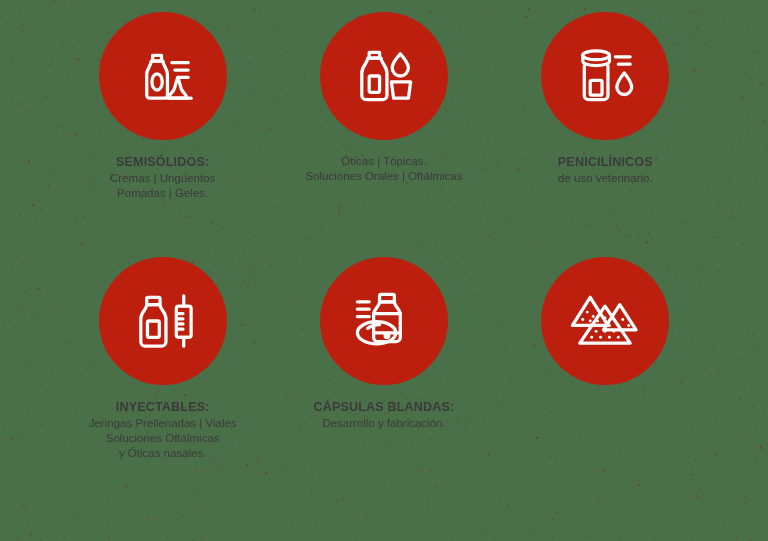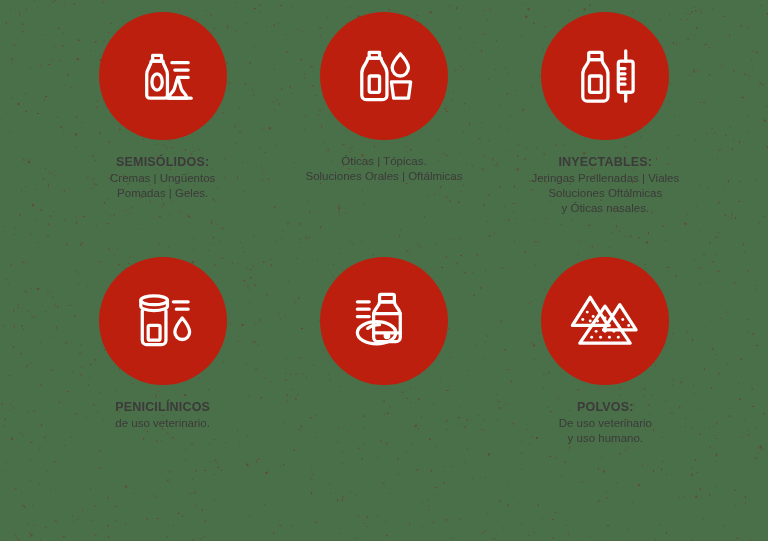--- a/index.html
+++ b/index.html
@@ -1527,65 +1527,69 @@
       </div>
       <div class="caption">
         <span class="cap-line">Óticas | Tópicas.</span>
         <span class="cap-line">Soluciones Orales | Oftálmicas</span>
       </div>
     </div>
 
     <div class="cell">
       <div class="badge">
         <svg viewBox="0 0 100 100" fill="none" stroke="#ffffff" stroke-width="4.4" stroke-linecap="round" stroke-linejoin="round">
+          <ellipse cx="38" cy="22" rx="18" ry="6"></ellipse>
+          <path d="M20 22v8c0 3 8 6 18 6s18-3 18-6v-8"></path>
+          <path d="M22 36v40a6 6 0 0 0 6 6h20a6 6 0 0 0 6-6V36"></path>
+          <rect x="30" y="56" width="16" height="20" rx="2"></rect>
+          <path d="M64 24h20M68 34h16"></path>
+          <path d="M76 46c0 0 10 12 10 19a10 10 0 0 1-20 0c0-7 10-19 10-19z"></path>
+        </svg>
+      </div>
+      <div class="caption">
+        <span class="cap-title">PENICILÍNICOS</span>
+        <span class="cap-line">de uso veterinario.</span>
+      </div>
+    </div>
+
+    <div class="cell">
+      <div class="badge">
+        <svg viewBox="0 0 100 100" fill="none" stroke="#ffffff" stroke-width="4.4" stroke-linecap="round" stroke-linejoin="round">
           <rect x="28" y="18" width="18" height="10" rx="2"></rect>
           <path d="M28 28h18c0 7 8 9 8 19v31a6 6 0 0 1-6 6H26a6 6 0 0 1-6-6V47c0-10 8-12 8-19z"></path>
           <rect x="29" y="50" width="16" height="22" rx="2"></rect>
           <path d="M78 16v14"></path>
           <rect x="68" y="30" width="20" height="42" rx="3"></rect>
           <path d="M70 40h7M70 47h7M70 54h7M70 61h7"></path>
           <path d="M72 72h12M78 72v12"></path>
         </svg>
       </div>
       <div class="caption">
         <span class="cap-title">INYECTABLES:</span>
         <span class="cap-line">Jeringas Prellenadas | Viales</span>
         <span class="cap-line">Soluciones Oftálmicas</span>
         <span class="cap-line">y Óticas nasales.</span>
       </div>
     </div>
 
     <div class="cell">
       <div class="badge">
         <svg viewBox="0 0 100 100" fill="none" stroke="#ffffff" stroke-width="4.4" stroke-linecap="round" stroke-linejoin="round">
-          <ellipse cx="38" cy="22" rx="18" ry="6"></ellipse>
-          <path d="M20 22v8c0 3 8 6 18 6s18-3 18-6v-8"></path>
-          <path d="M22 36v40a6 6 0 0 0 6 6h20a6 6 0 0 0 6-6V36"></path>
-          <rect x="30" y="56" width="16" height="20" rx="2"></rect>
-          <path d="M64 24h20M68 34h16"></path>
-          <path d="M76 46c0 0 10 12 10 19a10 10 0 0 1-20 0c0-7 10-19 10-19z"></path>
-        </svg>
-      </div>
-      <div class="caption">
-        <span class="cap-title">PENICILÍNICOS</span>
-        <span class="cap-line">de uso veterinario.</span>
-      </div>
-    </div>
-
-    <div class="cell">
-      <div class="badge">
-        <svg viewBox="0 0 100 100" fill="none" stroke="#ffffff" stroke-width="4.4" stroke-linecap="round" stroke-linejoin="round">
           <path d="M14 24h16M14 34h16M14 44h16"></path>
           <rect x="44" y="14" width="20" height="10" rx="2"></rect>
           <path d="M44 24h20c0 7 8 9 8 18v30a6 6 0 0 1-6 6H42a6 6 0 0 1-6-6V42c0-9 8-11 8-18z"></path>
           <path d="M36 40h36M36 66h36"></path>
           <ellipse cx="40" cy="66" rx="26" ry="15"></ellipse>
           <path d="M28 60c4-3 10-5 16-5"></path>
           <circle cx="54" cy="70" r="2.4"></circle>
         </svg>
+      </div>
+      <div class="caption">
+        <span class="cap-title">CÁPSULAS BLANDAS:</span>
+        <span class="cap-line">Desarrollo y fabricación.</span>
       </div>
     </div>
 
     <div class="cell">
       <div class="badge">
         <svg viewBox="0 0 100 100" fill="none" stroke="#ffffff" stroke-width="4.4" stroke-linecap="round" stroke-linejoin="round">
           <path d="M30 18 L54 56 H6 Z"></path>
           <path d="M70 28 L92 62 H48 Z"></path>
           <path d="M50 30 L84 80 H16 Z"></path>
           <g stroke="none" fill="#ffffff">
@@ -1603,21 +1607,16 @@
               <circle cx="38" cy="64" r="2"></circle>
             <circle cx="50" cy="64" r="2"></circle>
               <circle cx="62" cy="64" r="2"></circle>
             <circle cx="32" cy="72" r="2"></circle>
               <circle cx="44" cy="72" r="2"></circle>
             <circle cx="56" cy="72" r="2"></circle>
               <circle cx="68" cy="72" r="2"></circle>
           </g>
         </svg>
       </div>
-      <div class="caption">
-        <span class="cap-title">POLVOS:</span>
-        <span class="cap-line">De uso veterinario</span>
-        <span class="cap-line">y uso humano.</span>
-      </div>
     </div>
 
   </div>
 </div>
 
 </body></html>

